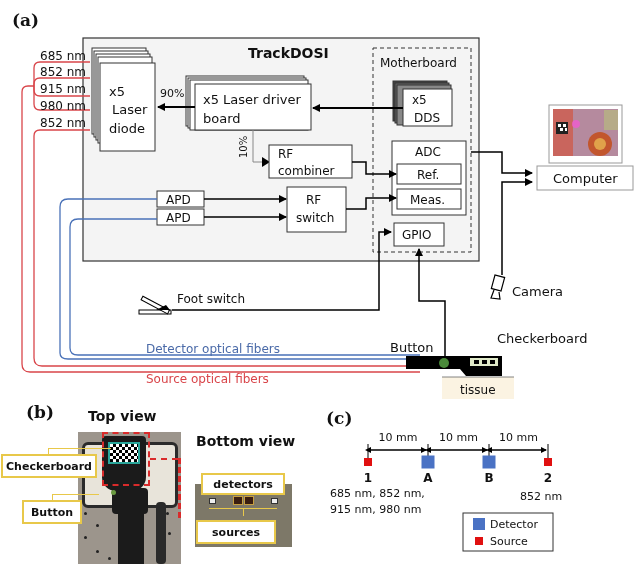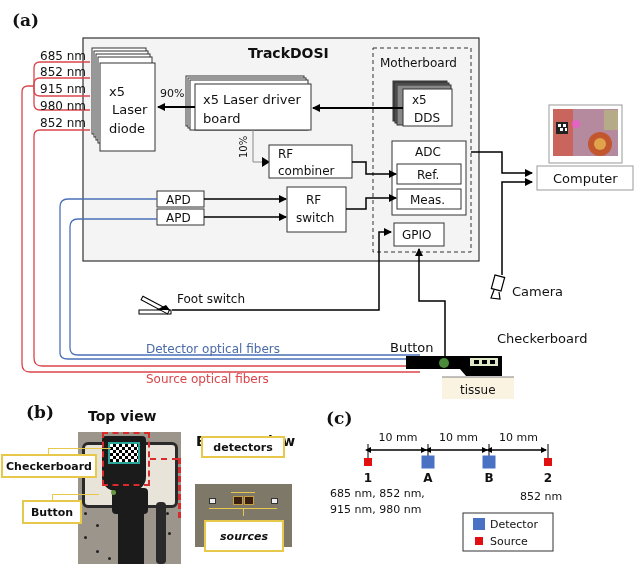--- a/index.html
+++ b/index.html
@@ -254,18 +254,18 @@
 <div class="photo-bottom">
   <div style="position:absolute;left:14px;top:14px;width:5px;height:4px;background:#eee;border:1px solid #333"></div>
   <div style="position:absolute;left:76px;top:14px;width:5px;height:4px;background:#eee;border:1px solid #333"></div>
   <div style="position:absolute;left:38px;top:12px;width:8px;height:7px;background:#3a1e10;border:1px solid #c8a040"></div>
   <div style="position:absolute;left:49px;top:12px;width:8px;height:7px;background:#3a1e10;border:1px solid #c8a040"></div>
   <div style="position:absolute;left:36px;top:8px;width:24px;height:0;border-top:1px solid #e8c84a"></div>
   <div style="position:absolute;left:14px;top:24px;width:68px;height:0;border-top:1px solid #e8c84a"></div>
   <div style="position:absolute;left:48px;top:24px;width:0;height:8px;border-left:1px solid #e8c84a"></div>
 </div>
 
-<div class="lbl-box" style="left:201px;top:436px;width:84px;height:22px;">detectors</div>
-<div class="lbl-box" style="left:204px;top:520px;width:80px;height:32px;font-style:italic;">sources</div>
+<div class="lbl-box" style="left:201px;top:473px;width:84px;height:22px;">detectors</div>
+<div class="lbl-box" style="left:196px;top:520px;width:80px;height:24px;">sources</div>
 <div class="lbl-box" style="left:1px;top:454px;width:96px;height:24px;">Checkerboard</div>
 <div class="ab" style="left:48px;top:448px;width:62px;height:6px;border-top:1px solid #e8c84a;border-left:1px solid #e8c84a;"></div>
 <div class="lbl-box" style="left:22px;top:500px;width:60px;height:24px;">Button</div>
 <div class="ab" style="left:52px;top:494px;width:46px;height:6px;border-top:1px solid #e8c84a;border-left:1px solid #e8c84a;"></div>
 
 </body></html>

